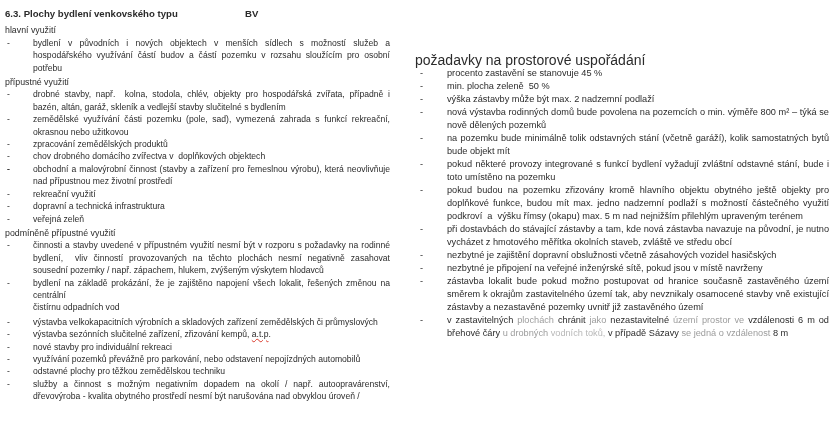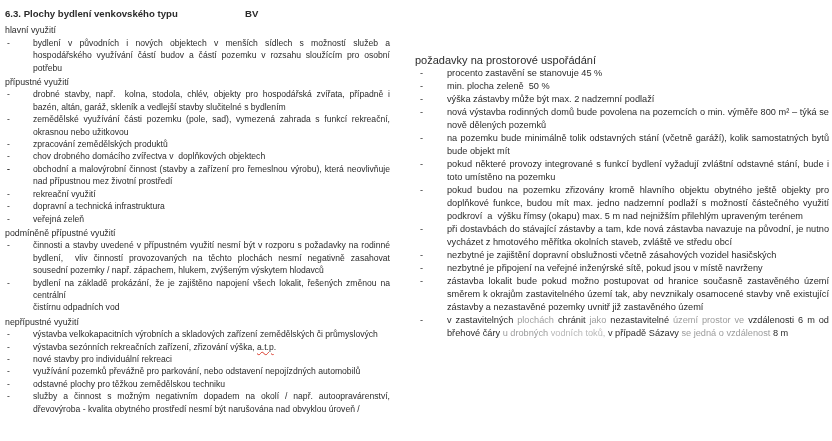--- a/index.html
+++ b/index.html
@@ -9,21 +9,21 @@
     font-family:"Liberation Sans","DejaVu Sans",sans-serif;
     color:#2b2b2b;-webkit-font-smoothing:antialiased;
   }
   .col{position:absolute;}
   .col-left{left:5px;top:8px;width:385px;}
   .col-right{left:415px;top:52px;width:414px;}
   .doc-title{position:relative;font-weight:bold;font-size:9.6px;line-height:12.4px;margin-bottom:4px;}
   .title-code{position:absolute;left:200px;top:0;padding-left:40px;}
   .section{margin-top:2px;}
   .section-heading{font-weight:normal;font-size:8.8px;line-height:12.4px;}
-  .col-right .section-heading{font-size:11px;line-height:13px;}
+  .col-right .section-heading{font-size:14px;line-height:13px;}
   .item{position:relative;padding-left:28px;font-size:8.6px;line-height:12.4px;text-align:justify;}
   .col-right .item{padding-left:32px;font-size:9.2px;line-height:13px;}
   .item-text{white-space:pre-wrap;}
   .dash{position:absolute;left:2px;top:0;}
   .col-right .dash{left:5px;}
   .tone-gray{color:#9c9c9c;}
   .tone-light{color:#b8b8b8;}
   .und-wavy{
     text-decoration-line:underline;
     text-decoration-style:wavy;
@@ -58,23 +58,22 @@
           <div class="item"><span class="dash">-</span><span class="item-text">dopravní a technická infrastruktura</span></div>
           <div class="item"><span class="dash">-</span><span class="item-text">veřejná zeleň</span></div>
         </div>
         <div class="section">
           <div class="section-heading">podmíněně přípustné využití</div>
           <div class="item"><span class="dash">-</span><span class="item-text">činnosti a stavby uvedené v přípustném využití nesmí být v rozporu s požadavky na rodinné bydlení,  vliv činností provozovaných na těchto plochách nesmí negativně zasahovat sousední pozemky / např. zápachem, hlukem, zvýšeným výskytem hlodavců</span></div>
           <div class="item"><span class="dash">-</span><span class="item-text">bydlení na základě prokázání, že je zajištěno napojení všech lokalit, řešených změnou na centrální
 čistírnu odpadních vod</span></div>
         </div>
         <div class="section">
-          <div class="section-heading">nepřípustné využití</div>
           <div class="item"><span class="dash">-</span><span class="item-text">výstavba velkokapacitních výrobních a skladových zařízení zemědělských či průmyslových</span></div>
-          <div class="item"><span class="dash">-</span><span class="item-text"><span>výstavba sezónních rekreačních zařízení, zřizování výška, </span><span class="und-wavy">a.t.p</span><span>.</span></span></div>
+          <div class="item"><span class="dash">-</span><span class="item-text"><span>výstavba sezónních slučitelné zařízení, zřizování kempů, </span><span class="und-wavy">a.t.p</span><span>.</span></span></div>
           <div class="item"><span class="dash">-</span><span class="item-text">nové stavby pro individuální rekreaci</span></div>
           <div class="item"><span class="dash">-</span><span class="item-text">využívání pozemků převážně pro parkování, nebo odstavení nepojízdných automobilů</span></div>
           <div class="item"><span class="dash">-</span><span class="item-text">odstavné plochy pro těžkou zemědělskou techniku</span></div>
           <div class="item"><span class="dash">-</span><span class="item-text">služby a činnost s možným negativním dopadem na okolí / např. autoopravárenství, dřevovýroba - kvalita obytného prostředí nesmí být narušována nad obvyklou úroveň /</span></div>
         </div>
       </div>
   </div>
   <div class="col col-right">
     <div id="right-sections">
         <div class="section">

